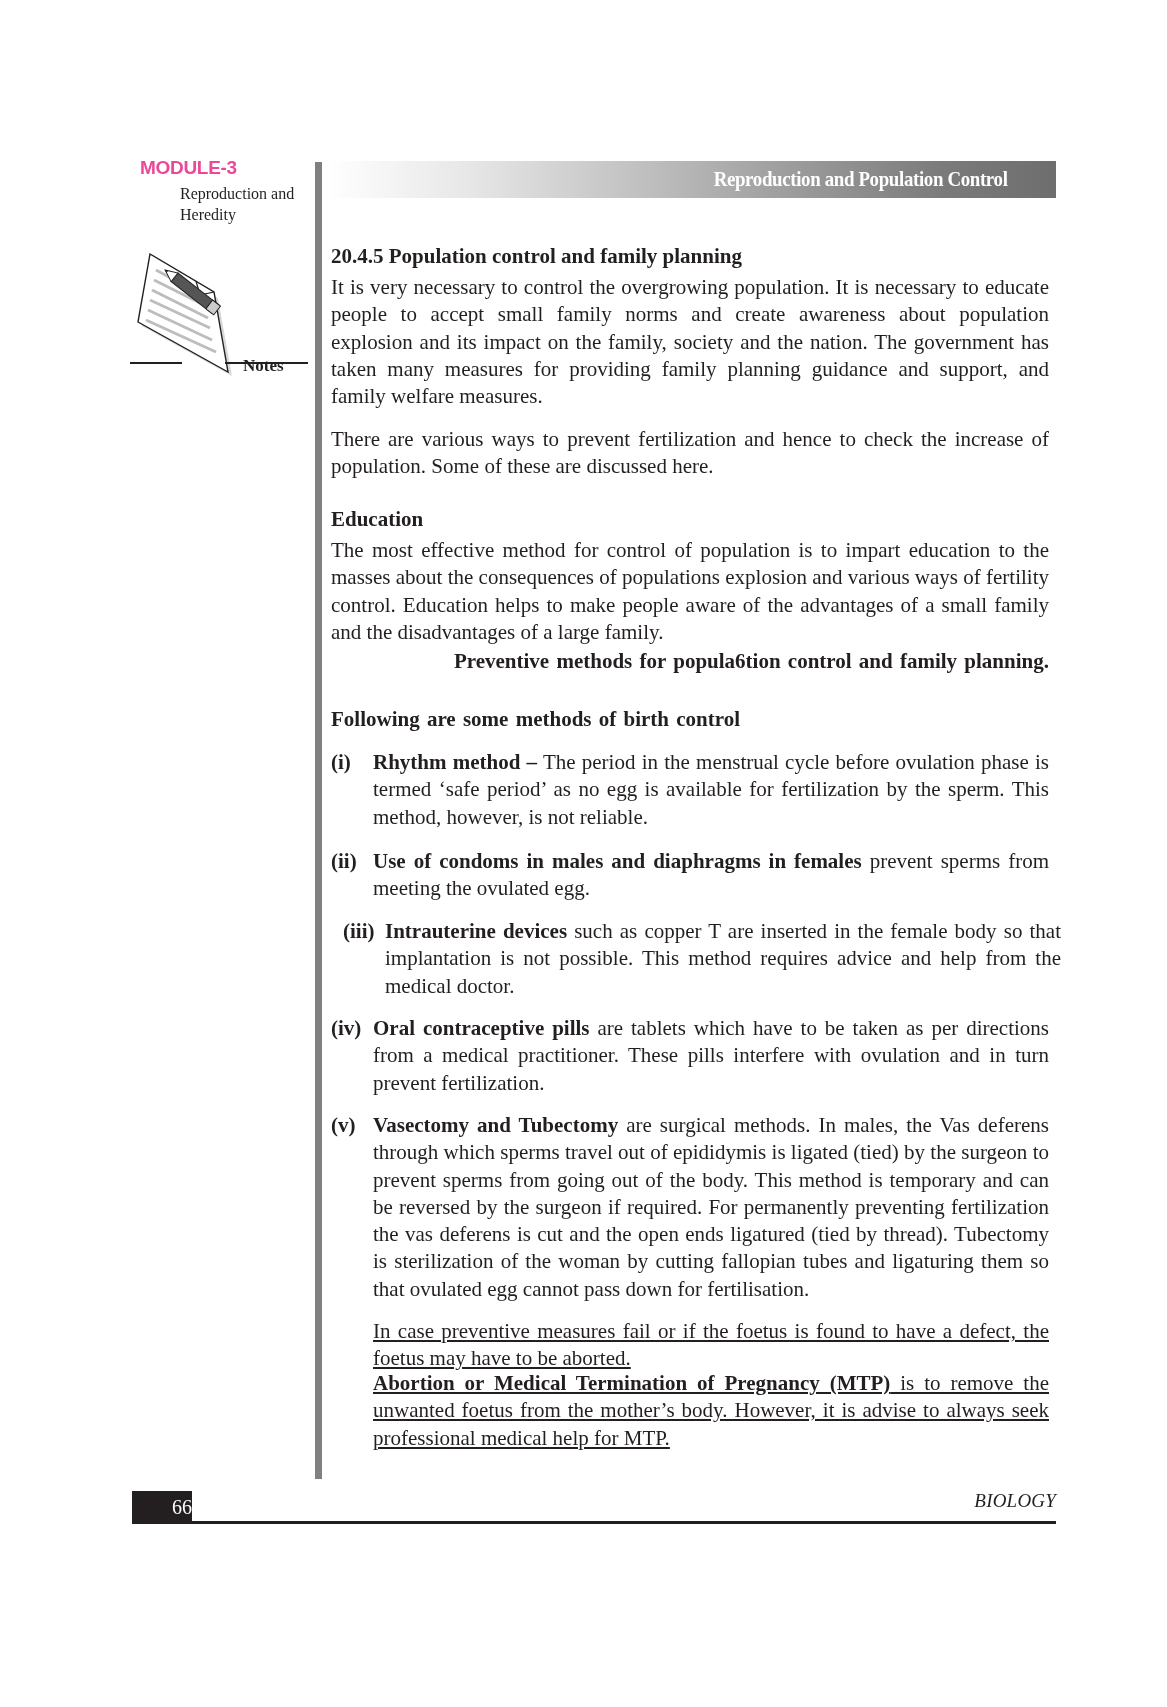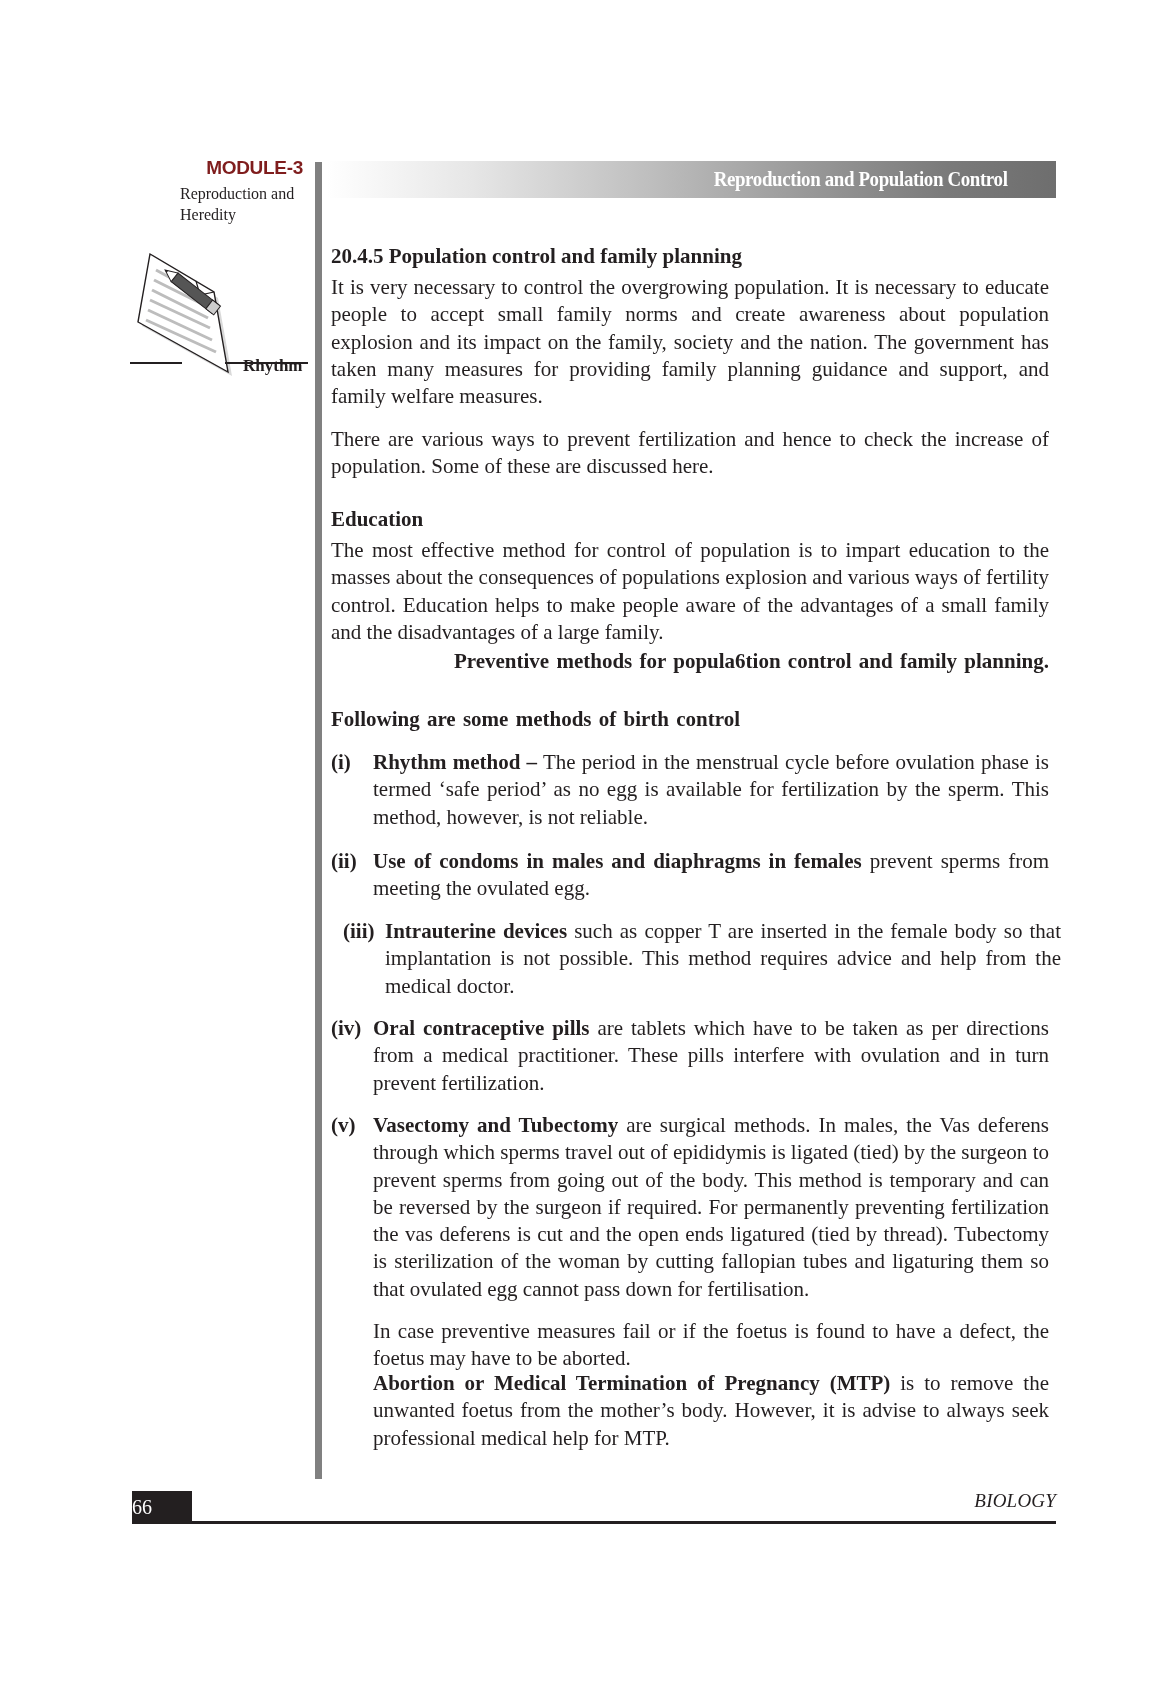--- a/index.html
+++ b/index.html
@@ -1,36 +1,36 @@
 <!DOCTYPE html>
 <html><head>
 <meta charset="utf-8">
 <style>
   html, body { margin:0; padding:0; background:#ffffff; }
   body { width:1167px; height:1707px; position:relative; overflow:hidden;
          font-family:"Liberation Serif", serif; color:#231f20; }
   .abs { position:absolute; }
-  .module-title { left:140px; width:163px; top:157px; text-align:right;
-    font-family:"Liberation Sans", sans-serif; font-weight:bold; font-size:19px; letter-spacing:-0.3px; color:#7f1d1d; }
+  .module-title { left:140px; width:163px; top:157px; text-align:left;
+    font-family:"Liberation Sans", sans-serif; font-weight:bold; font-size:19px; letter-spacing:-0.3px; color:#ec4899; }
   .module-sub { left:180px; width:130px; top:183px; text-align:left; font-size:16px; line-height:21px; color:#231f20; }
   .notes-icon { left:130px; top:250px; width:180px; height:130px; }
   .notes-label { left:243px; top:356px; font-size:17px; font-weight:bold; color:#231f20; }
   .vbar { left:315px; top:162px; width:7px; height:1317px; background:#808080; }
   .band { left:327px; top:161px; width:729px; height:37px;
     background:linear-gradient(to right, #ffffff 0%, #e6e6e6 20%, #bdbdbd 45%, #9a9a9a 65%, #7a7a7a 85%, #6e6e6e 100%); }
   .band-title { position:absolute; right:48px; top:6px; color:#ffffff; font-weight:bold; font-size:21px; letter-spacing:-0.4px; transform:scaleX(0.9); transform-origin:right center; white-space:nowrap; }
   .content { left:331px; width:718px; font-size:21px; line-height:27.3px; text-align:justify; }
   .h { font-weight:bold; }
   .li { position:absolute; left:331px; width:718px; font-size:21px; line-height:27.3px; text-align:justify; }
   .li .marker { position:absolute; left:0; top:0; font-weight:bold; }
   .li .body { margin-left:42px; }
   .li .body b { font-weight:bold; }
-  .indent { left:373px; width:676px; }
+  .indent { left:373px; width:676px;text-decoration:underline; }
   .footer-num { left:132px; top:1491px; width:60px; height:33px; background:#231f20; color:#ffffff;
-    font-size:20px; line-height:33px; text-align:left; }
+    font-size:20px; line-height:33px; text-align:right; }
   .footer-line { left:132px; top:1521px; width:924px; height:3px; background:#231f20; }
   .footer-subject { right:111px; top:1490px; font-size:19px; font-weight:normal; font-style:italic; color:#231f20; letter-spacing:0.2px; }
 </style>
 </head>
 <body>
 
 <div class="abs module-title">MODULE-3</div>
 <div class="abs module-sub">
   <div>Reproduction and</div>
   <div>Heredity</div>
@@ -58,21 +58,21 @@
       <rect x="40" y="34" width="52" height="11" fill="#555555" stroke="#231f20" stroke-width="1"></rect>
       <rect x="84" y="34" width="10" height="11" fill="#cccccc" stroke="#231f20" stroke-width="1"></rect>
       <polygon points="40,34 40,45 28,39.5" fill="#ffffff" stroke="#231f20" stroke-width="1"></polygon>
       <polygon points="31,38 31,41 28,39.5" fill="#231f20"></polygon>
     </g>
 
     <line x1="0" y1="113" x2="52" y2="113" stroke="#231f20" stroke-width="2"></line>
     <line x1="95" y1="113" x2="178" y2="113" stroke="#231f20" stroke-width="2"></line>
   </svg>
 </div>
-<div class="abs notes-label">Rhythm</div>
+<div class="abs notes-label">Notes</div>
 
 <div class="abs vbar"></div>
 
 <div class="abs band">
   <span class="band-title">Reproduction and Population Control</span>
 </div>
 
 <div class="abs content h" style="top:243px; font-size:21px;">20.4.5 Population control and family planning</div>
 <div class="abs content" style="top:274px;">It is very necessary to control the overgrowing population. It is necessary to educate people to accept small family norms and create awareness about population explosion and its impact on the family, society and the nation. The government has taken many measures for providing family planning guidance and support, and family welfare measures.</div>
 <div class="abs content" style="top:426px;">There are various ways to prevent fertilization and hence to check the increase of population. Some of these are discussed here.</div>

